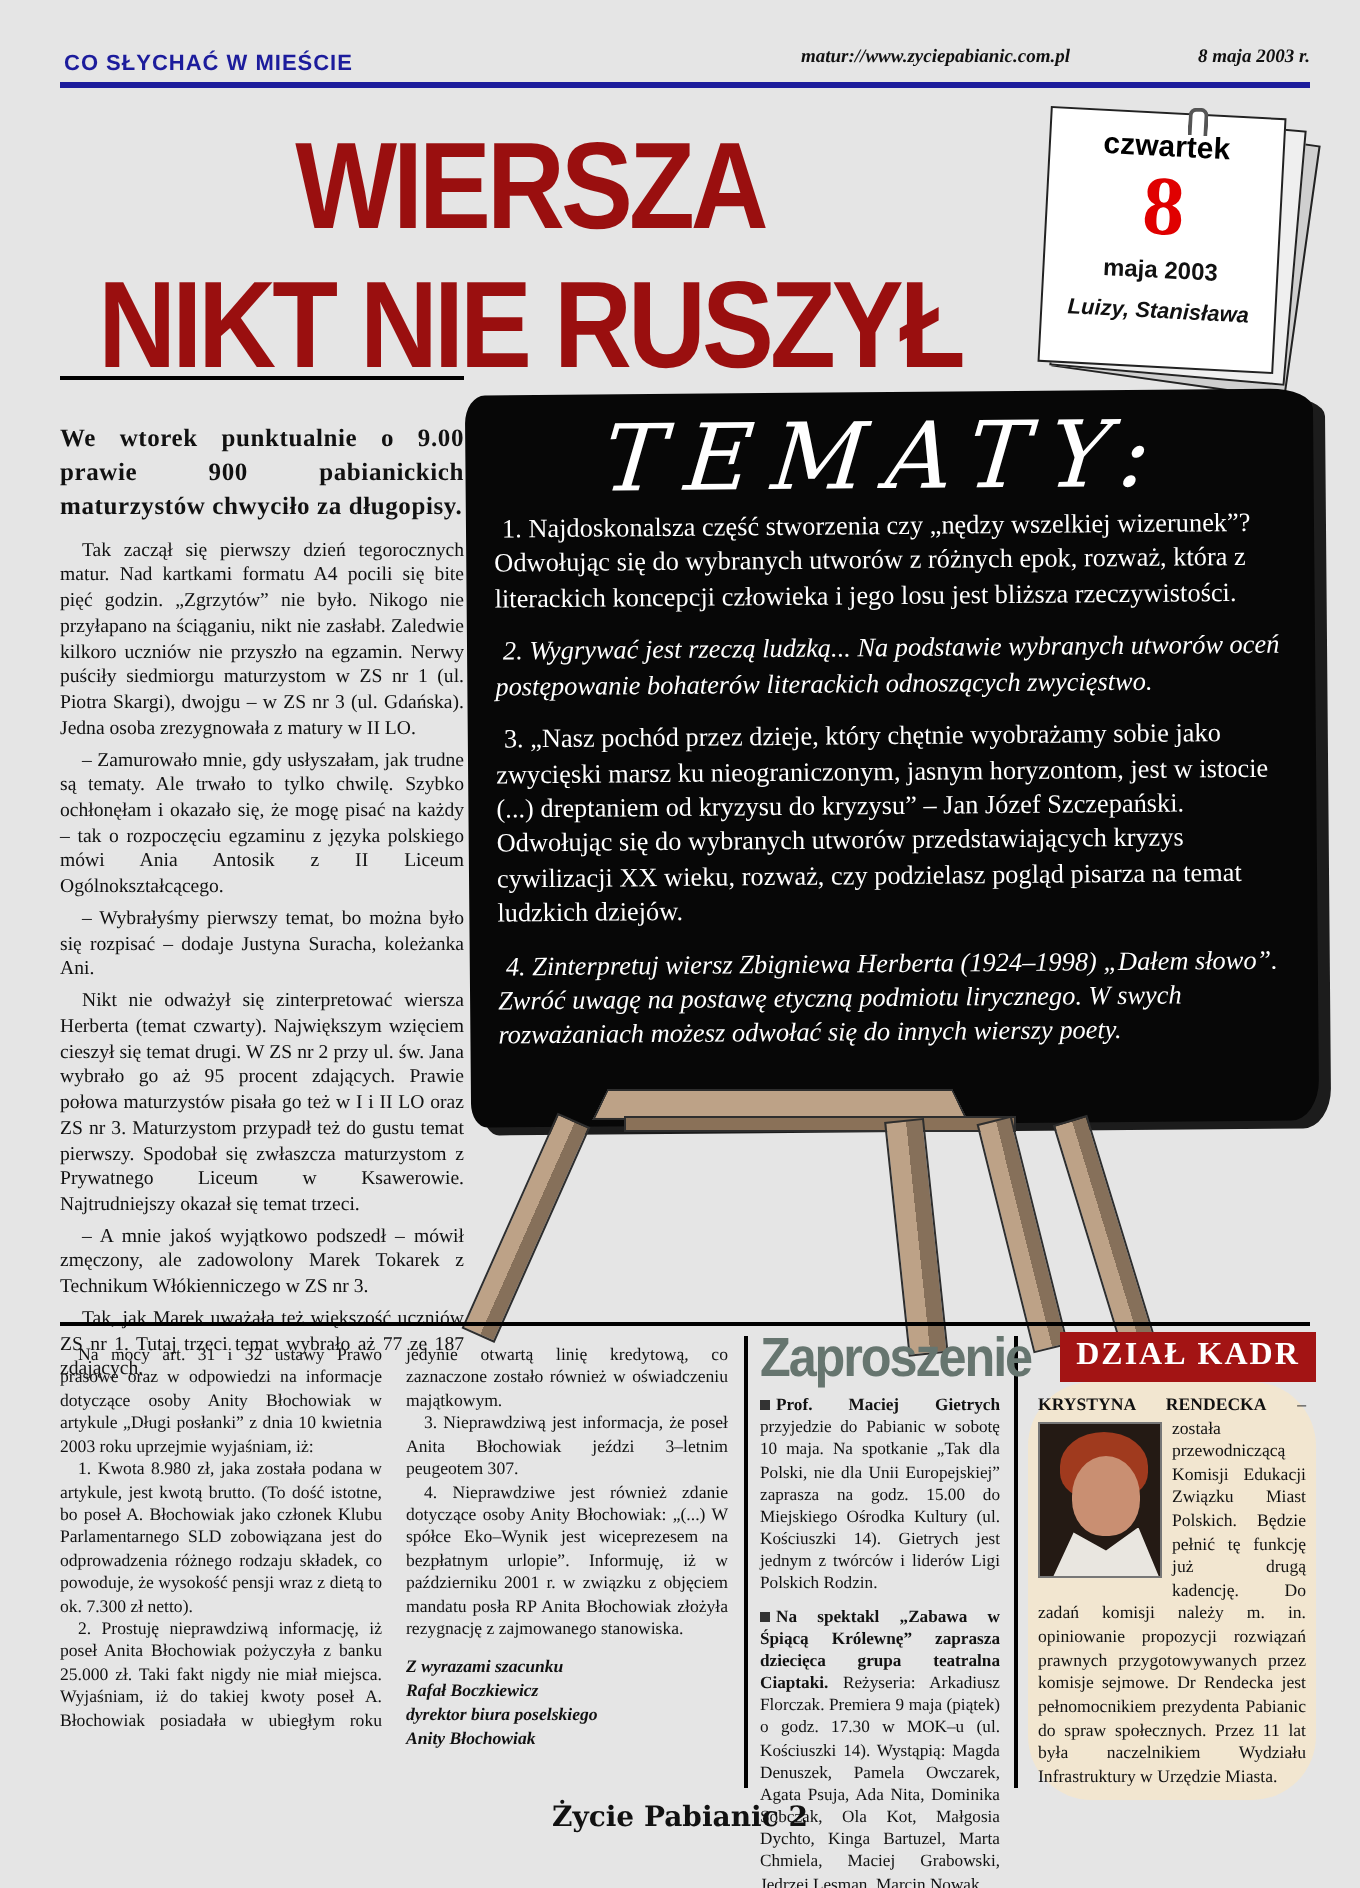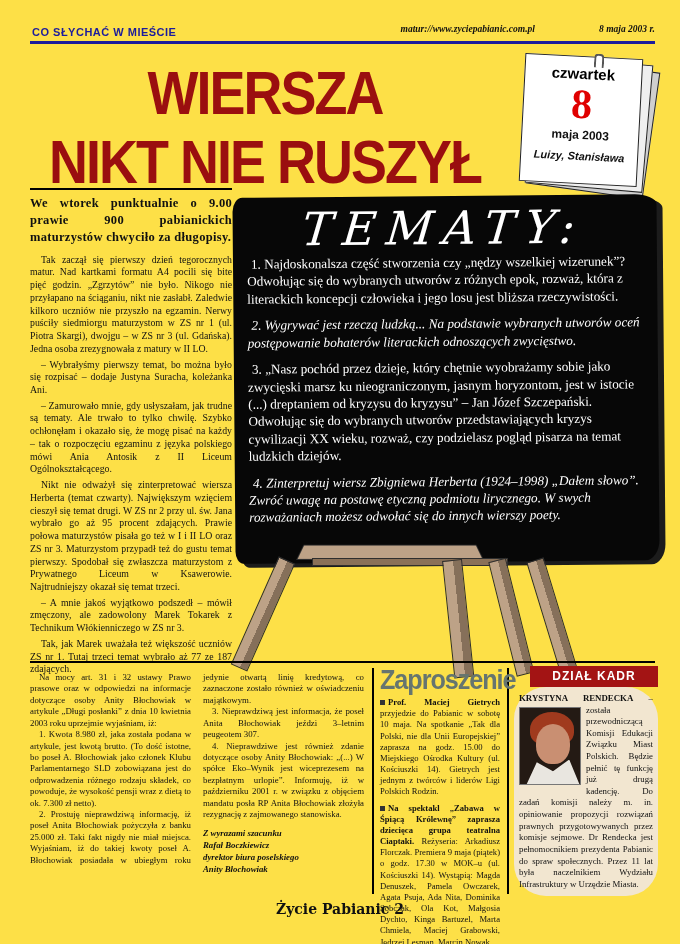--- a/index.html
+++ b/index.html
@@ -1,17 +1,17 @@
 <!DOCTYPE html>
 <html><head>
 <meta charset="utf-8">
 <style>
   * { margin:0; padding:0; box-sizing:border-box; }
   html,body { background:#fff; }
-  .page { position:relative; width:680px; height:944px; background:#fde047; overflow:hidden;
+  .page { position:relative; width:680px; height:944px; background:#e5e5e5; overflow:hidden;
           font-family:"Liberation Serif", serif; color:#111; }
 
   
   .topbar { position:absolute; left:30px; top:24px; width:625px; height:16px; }
   .section-label { position:absolute; left:2px; top:2px; font-family:"Liberation Sans",sans-serif;
                    font-weight:bold; font-size:11px; color:#1c1c9c; letter-spacing:.5px; }
   .top-url  { position:absolute; right:120px; top:0; font-size:9.5px; font-weight:bold; font-style:italic; }
   .top-date { position:absolute; right:0;   top:0; font-size:9.5px; font-weight:bold; font-style:italic; }
   .blue-rule { position:absolute; left:30px; top:41px; width:625px; height:3px; background:#1c1c9c; }
 
@@ -32,21 +32,21 @@
   .cal-front { left:14px; top:4px; transform:rotate(3deg); text-align:center; padding-top:8px; }
   .cal-clip { position:absolute; left:68px; top:-4px; width:10px; height:14px; border:2px solid #555;
               border-bottom:none; border-radius:4px 4px 0 0; background:#fff; }
   .cal-weekday { font-family:"Liberation Sans",sans-serif; font-weight:bold; font-size:15px; color:#000; }
   .cal-day { font-family:"Liberation Serif",serif; font-weight:bold; font-size:42px; line-height:44px; color:#e00000; }
   .cal-month { font-family:"Liberation Sans",sans-serif; font-weight:bold; font-size:12px; margin-top:2px; }
   .cal-names { font-family:"Liberation Sans",sans-serif; font-weight:bold; font-style:italic; font-size:11px; margin-top:8px; }
 
   
   .article { position:absolute; left:30px; top:188px; width:202px; }
-  .lead { border-top:2.5px solid #000; padding-top:5px; font-weight:bold; font-size:12.5px;
+  .lead { border-top:2.5px solid #000; padding-top:21px; font-weight:bold; font-size:12.5px;
           line-height:1.35; text-align:justify; letter-spacing:.3px; }
   .article p.body { font-size:9.8px; line-height:1.3; text-align:justify; text-indent:11px; margin-top:3px; }
   .article p.first { margin-top:8px; }
 
   
   .board { position:absolute; left:234px; top:196px; width:424px; height:366px; background:#070707;
            border-radius:10px 22px 14px 8px / 14px 10px 20px 12px; transform:rotate(-.5deg);
            box-shadow:6px 4px 0 #1c1c1c; color:#fff; padding:6px 16px 0 14px; }
   .board-title { text-align:center; font-family:"DejaVu Serif",serif; font-style:italic;
                  font-size:46px; line-height:52px; letter-spacing:10px; transform:skewX(-6deg); }
@@ -76,22 +76,22 @@
   .signoff { margin-top:8px; font-weight:bold; font-style:italic; }
   .signoff div { font-size:8.8px; line-height:1.35; }
 
   .zapro { position:absolute; left:380px; top:664px; width:120px; }
   .zapro-h { font-family:"Liberation Sans",sans-serif; font-weight:bold; font-size:24px; color:#66756f;
              letter-spacing:-1px; transform:scale(1.05,1.15); transform-origin:left top; }
   .zapro p { font-size:8.6px; line-height:1.3; text-align:justify; margin-top:5px; }
   .bullet { display:inline-block; width:5px; height:5px; background:#333; margin-right:3px; }
 
   .kadr { position:absolute; left:514px; top:666px; width:144px; }
-  .kadr-banner { background:#a31414; color:#fff; text-align:center; font-family:Liberation Sans, sans-serif;
-                 font-weight:bold; font-size:12px; letter-spacing:1px; padding:3px 0 4px;margin-left:16px; }
+  .kadr-banner { background:#a31414; color:#fff; text-align:center; font-family:Liberation Serif, serif;
+                 font-weight:bold; font-size:16px; letter-spacing:1px; padding:3px 0 4px;margin-left:16px; }
   .kadr-body { background:#f2e6d0; padding:6px 5px; font-size:8.8px; line-height:1.32; text-align:justify;border-radius:32px; }
   .kadr-photo { float:left; width:62px; height:78px; margin:2px 5px 2px 0; background:#241a14;
                 position:relative; overflow:hidden; border:1px solid #777; }
   .hair { position:absolute; left:10px; top:4px; width:44px; height:34px; border-radius:50% 50% 40% 40%; background:#a03a1e; }
   .face { position:absolute; left:16px; top:16px; width:34px; height:40px; border-radius:50% 50% 45% 45%; background:#c98f72; }
   .collar { position:absolute; left:6px; top:52px; width:54px; height:26px; background:#e9e6e0;
             clip-path:polygon(0 100%,20% 10%,50% 45%,80% 0,100% 100%); }
 
   .footer { position:absolute; left:0; top:901px; width:680px; text-align:center;
             font-family:"DejaVu Serif",serif; font-weight:bold; font-size:14px; }
@@ -122,22 +122,22 @@
       <div class="cal-weekday">czwartek</div>
       <div class="cal-day">8</div>
       <div class="cal-month">maja 2003</div>
       <div class="cal-names">Luizy, Stanisława</div>
     </div>
   </div>
 
   <div class="article">
     <div class="lead">We wtorek punktualnie o 9.00 prawie 900 pabianickich maturzystów chwyciło za długopisy.</div>
     <p class="body first">Tak zaczął się pierwszy dzień tegorocznych matur. Nad kartkami formatu A4 pocili się bite pięć godzin. „Zgrzytów” nie było. Nikogo nie przyłapano na ściąganiu, nikt nie zasłabł. Zaledwie kilkoro uczniów nie przyszło na egzamin. Nerwy puściły siedmiorgu maturzystom w ZS nr 1 (ul. Piotra Skargi), dwojgu – w ZS nr 3 (ul. Gdańska). Jedna osoba zrezygnowała z matury w II LO.</p>
+    <p class="body">– Zamurowało mnie, gdy usłyszałam, jak trudne są tematy. Ale trwało to tylko chwilę. Szybko ochłonęłam i okazało się, że mogę pisać na każdy – tak o rozpoczęciu egzaminu z języka polskiego mówi Ania Antosik z II Liceum Ogólnokształcącego.</p>
     <p class="body">– Wybrałyśmy pierwszy temat, bo można było się rozpisać – dodaje Justyna Suracha, koleżanka Ani.</p>
-    <p class="body">– Zamurowało mnie, gdy usłyszałam, jak trudne są tematy. Ale trwało to tylko chwilę. Szybko ochłonęłam i okazało się, że mogę pisać na każdy – tak o rozpoczęciu egzaminu z języka polskiego mówi Ania Antosik z II Liceum Ogólnokształcącego.</p>
     <p class="body">Nikt nie odważył się zinterpretować wiersza Herberta (temat czwarty). Największym wzięciem cieszył się temat drugi. W ZS nr 2 przy ul. św. Jana wybrało go aż 95 procent zdających. Prawie połowa maturzystów pisała go też w I i II LO oraz ZS nr 3. Maturzystom przypadł też do gustu temat pierwszy. Spodobał się zwłaszcza maturzystom z Prywatnego Liceum w Ksawerowie. Najtrudniejszy okazał się temat trzeci.</p>
     <p class="body">– A mnie jakoś wyjątkowo podszedł – mówił zmęczony, ale zadowolony Marek Tokarek z Technikum Włókienniczego w ZS nr 3.</p>
     <p class="body">Tak, jak Marek uważała też większość uczniów ZS nr 1. Tutaj trzeci temat wybrało aż 77 ze 187 zdających.</p>
   </div>
 
   <div class="board">
     <div class="board-title">TEMATY:</div>
     <p class="t1">1. Najdoskonalsza część stworzenia czy „nędzy wszelkiej wizerunek”? Odwołując się do wybranych utworów z różnych epok, rozważ, która z literackich koncepcji człowieka i jego losu jest bliższa rzeczywistości.</p>
     <p class="t2">2. Wygrywać jest rzeczą ludzką... Na podstawie wybranych utworów oceń postępowanie bohaterów literackich odnoszących zwycięstwo.</p>
     <p class="t3">3. „Nasz pochód przez dzieje, który chętnie wyobrażamy sobie jako zwycięski marsz ku nieograniczonym, jasnym horyzontom, jest w istocie (...) dreptaniem od kryzysu do kryzysu” – Jan Józef Szczepański. Odwołując się do wybranych utworów przedstawiających kryzys cywilizacji XX wieku, rozważ, czy podzielasz pogląd pisarza na temat ludzkich dziejów.</p>

